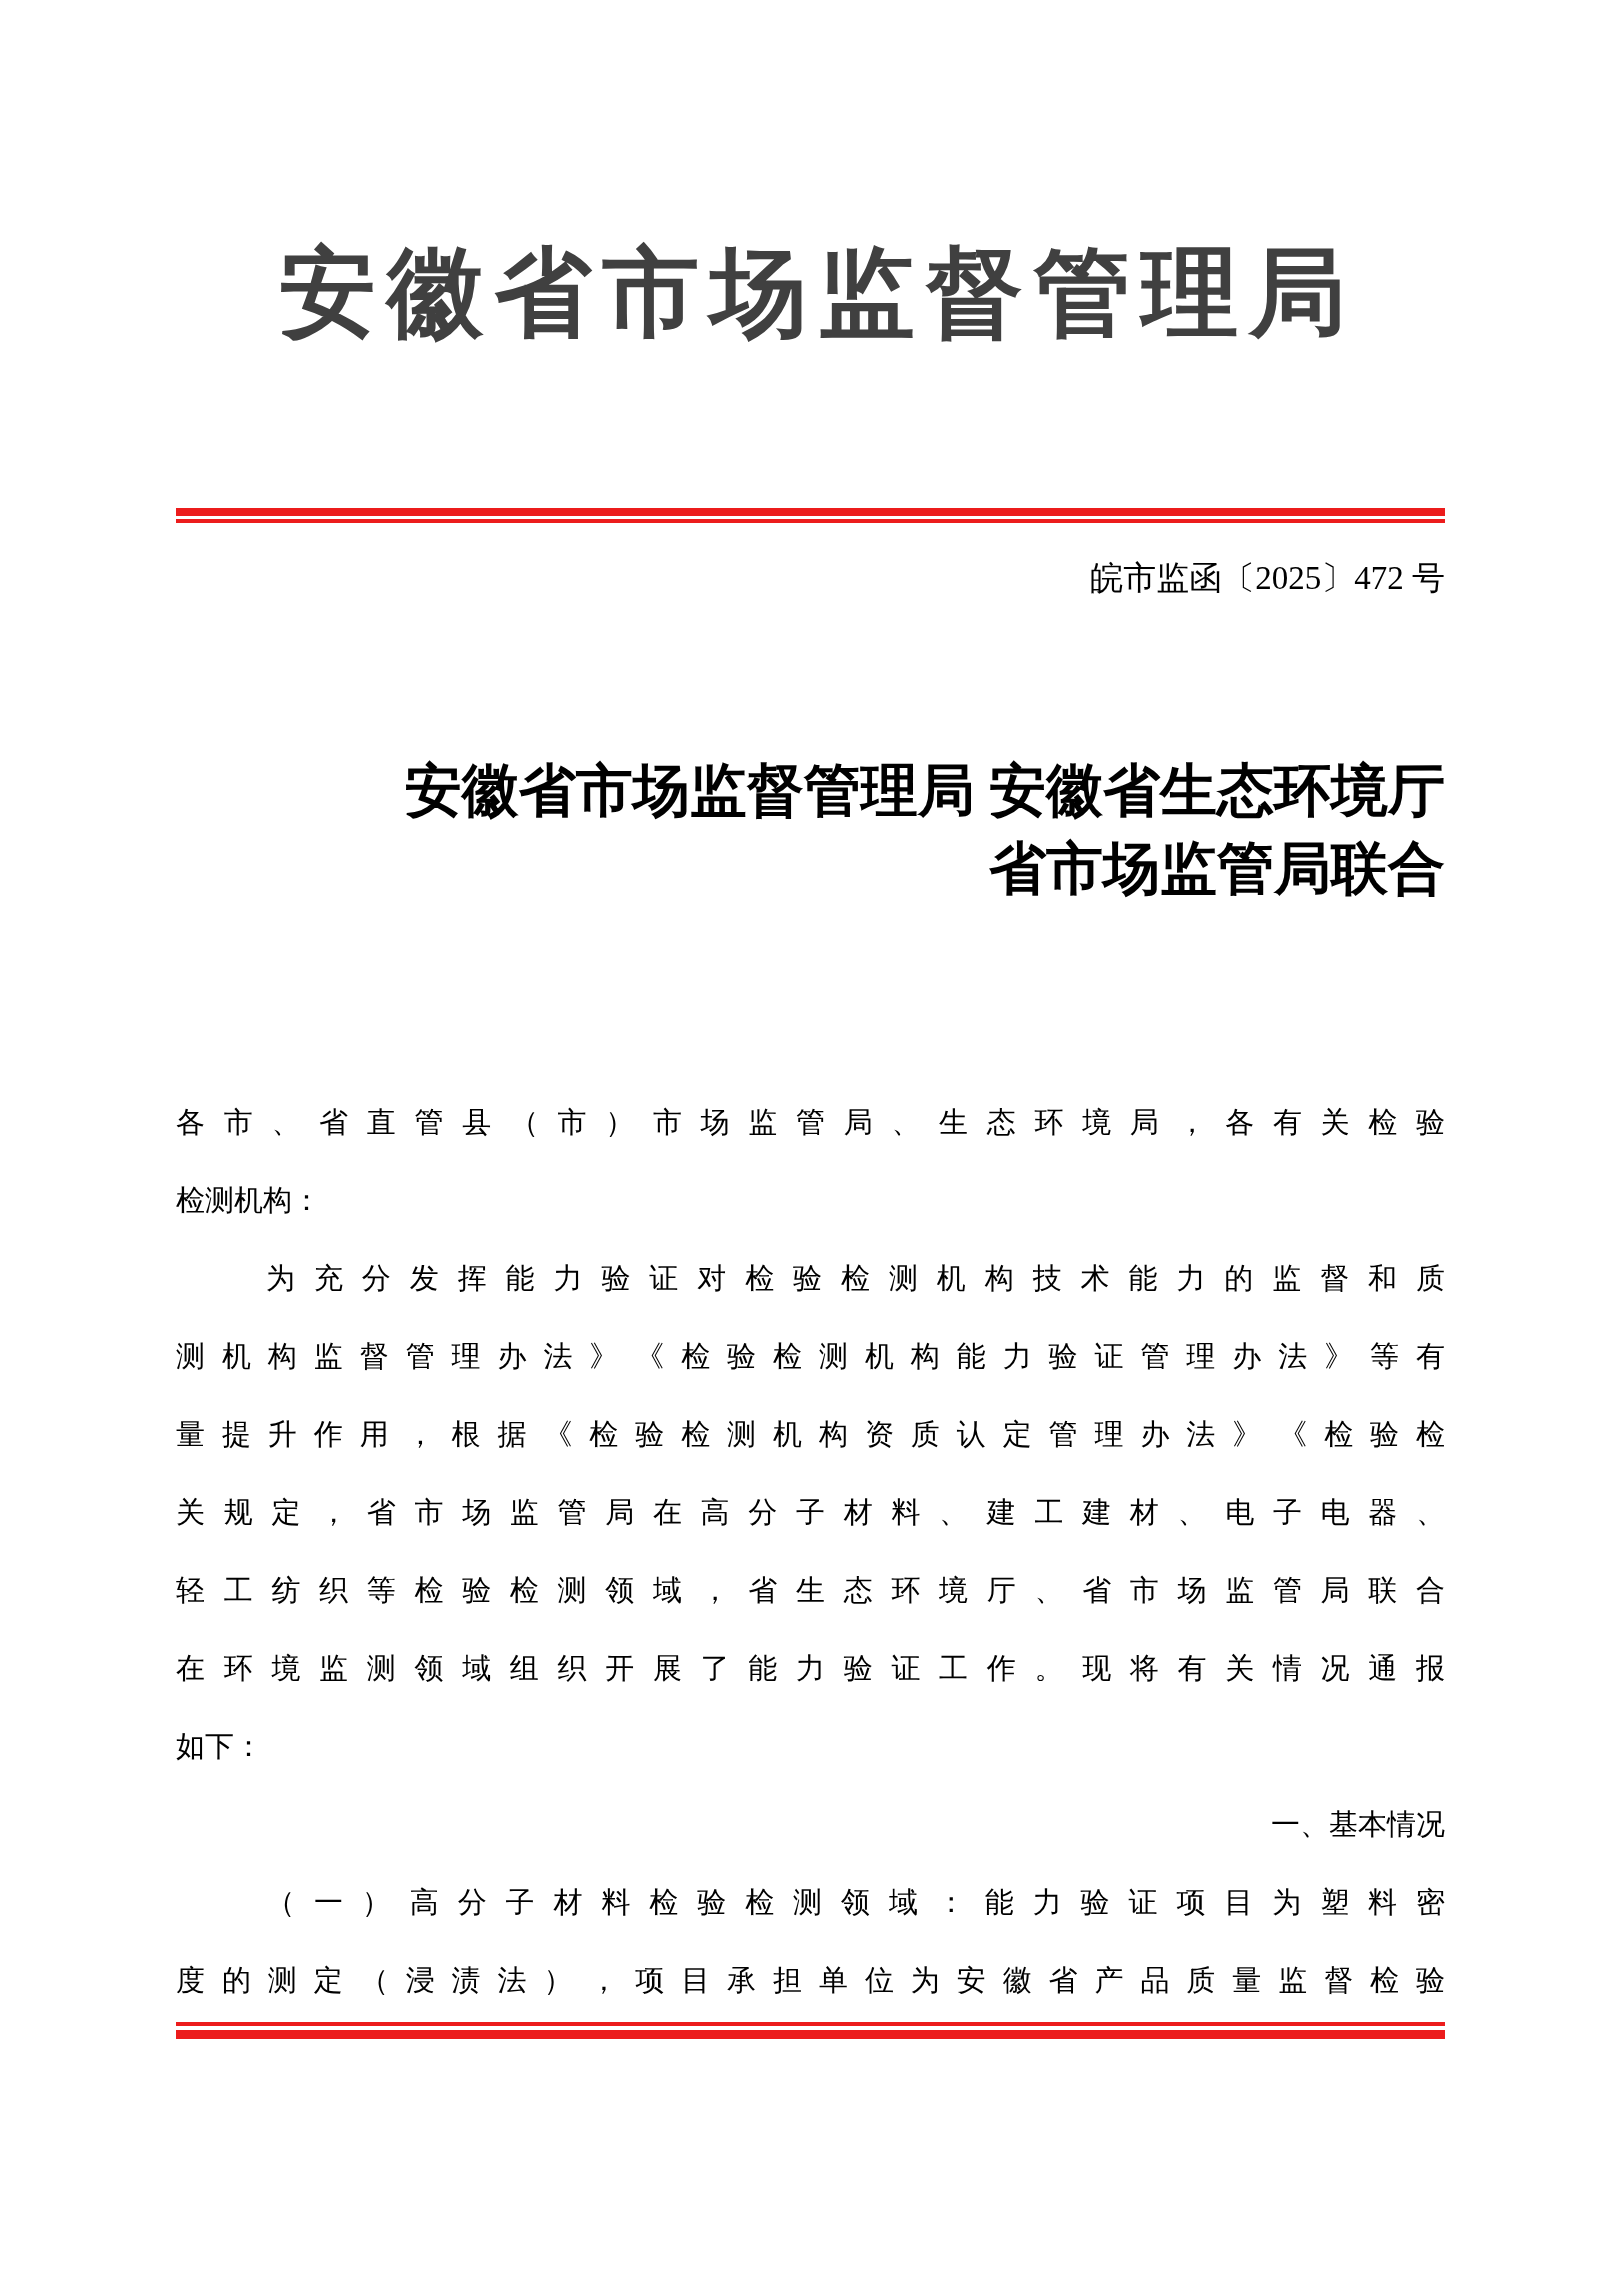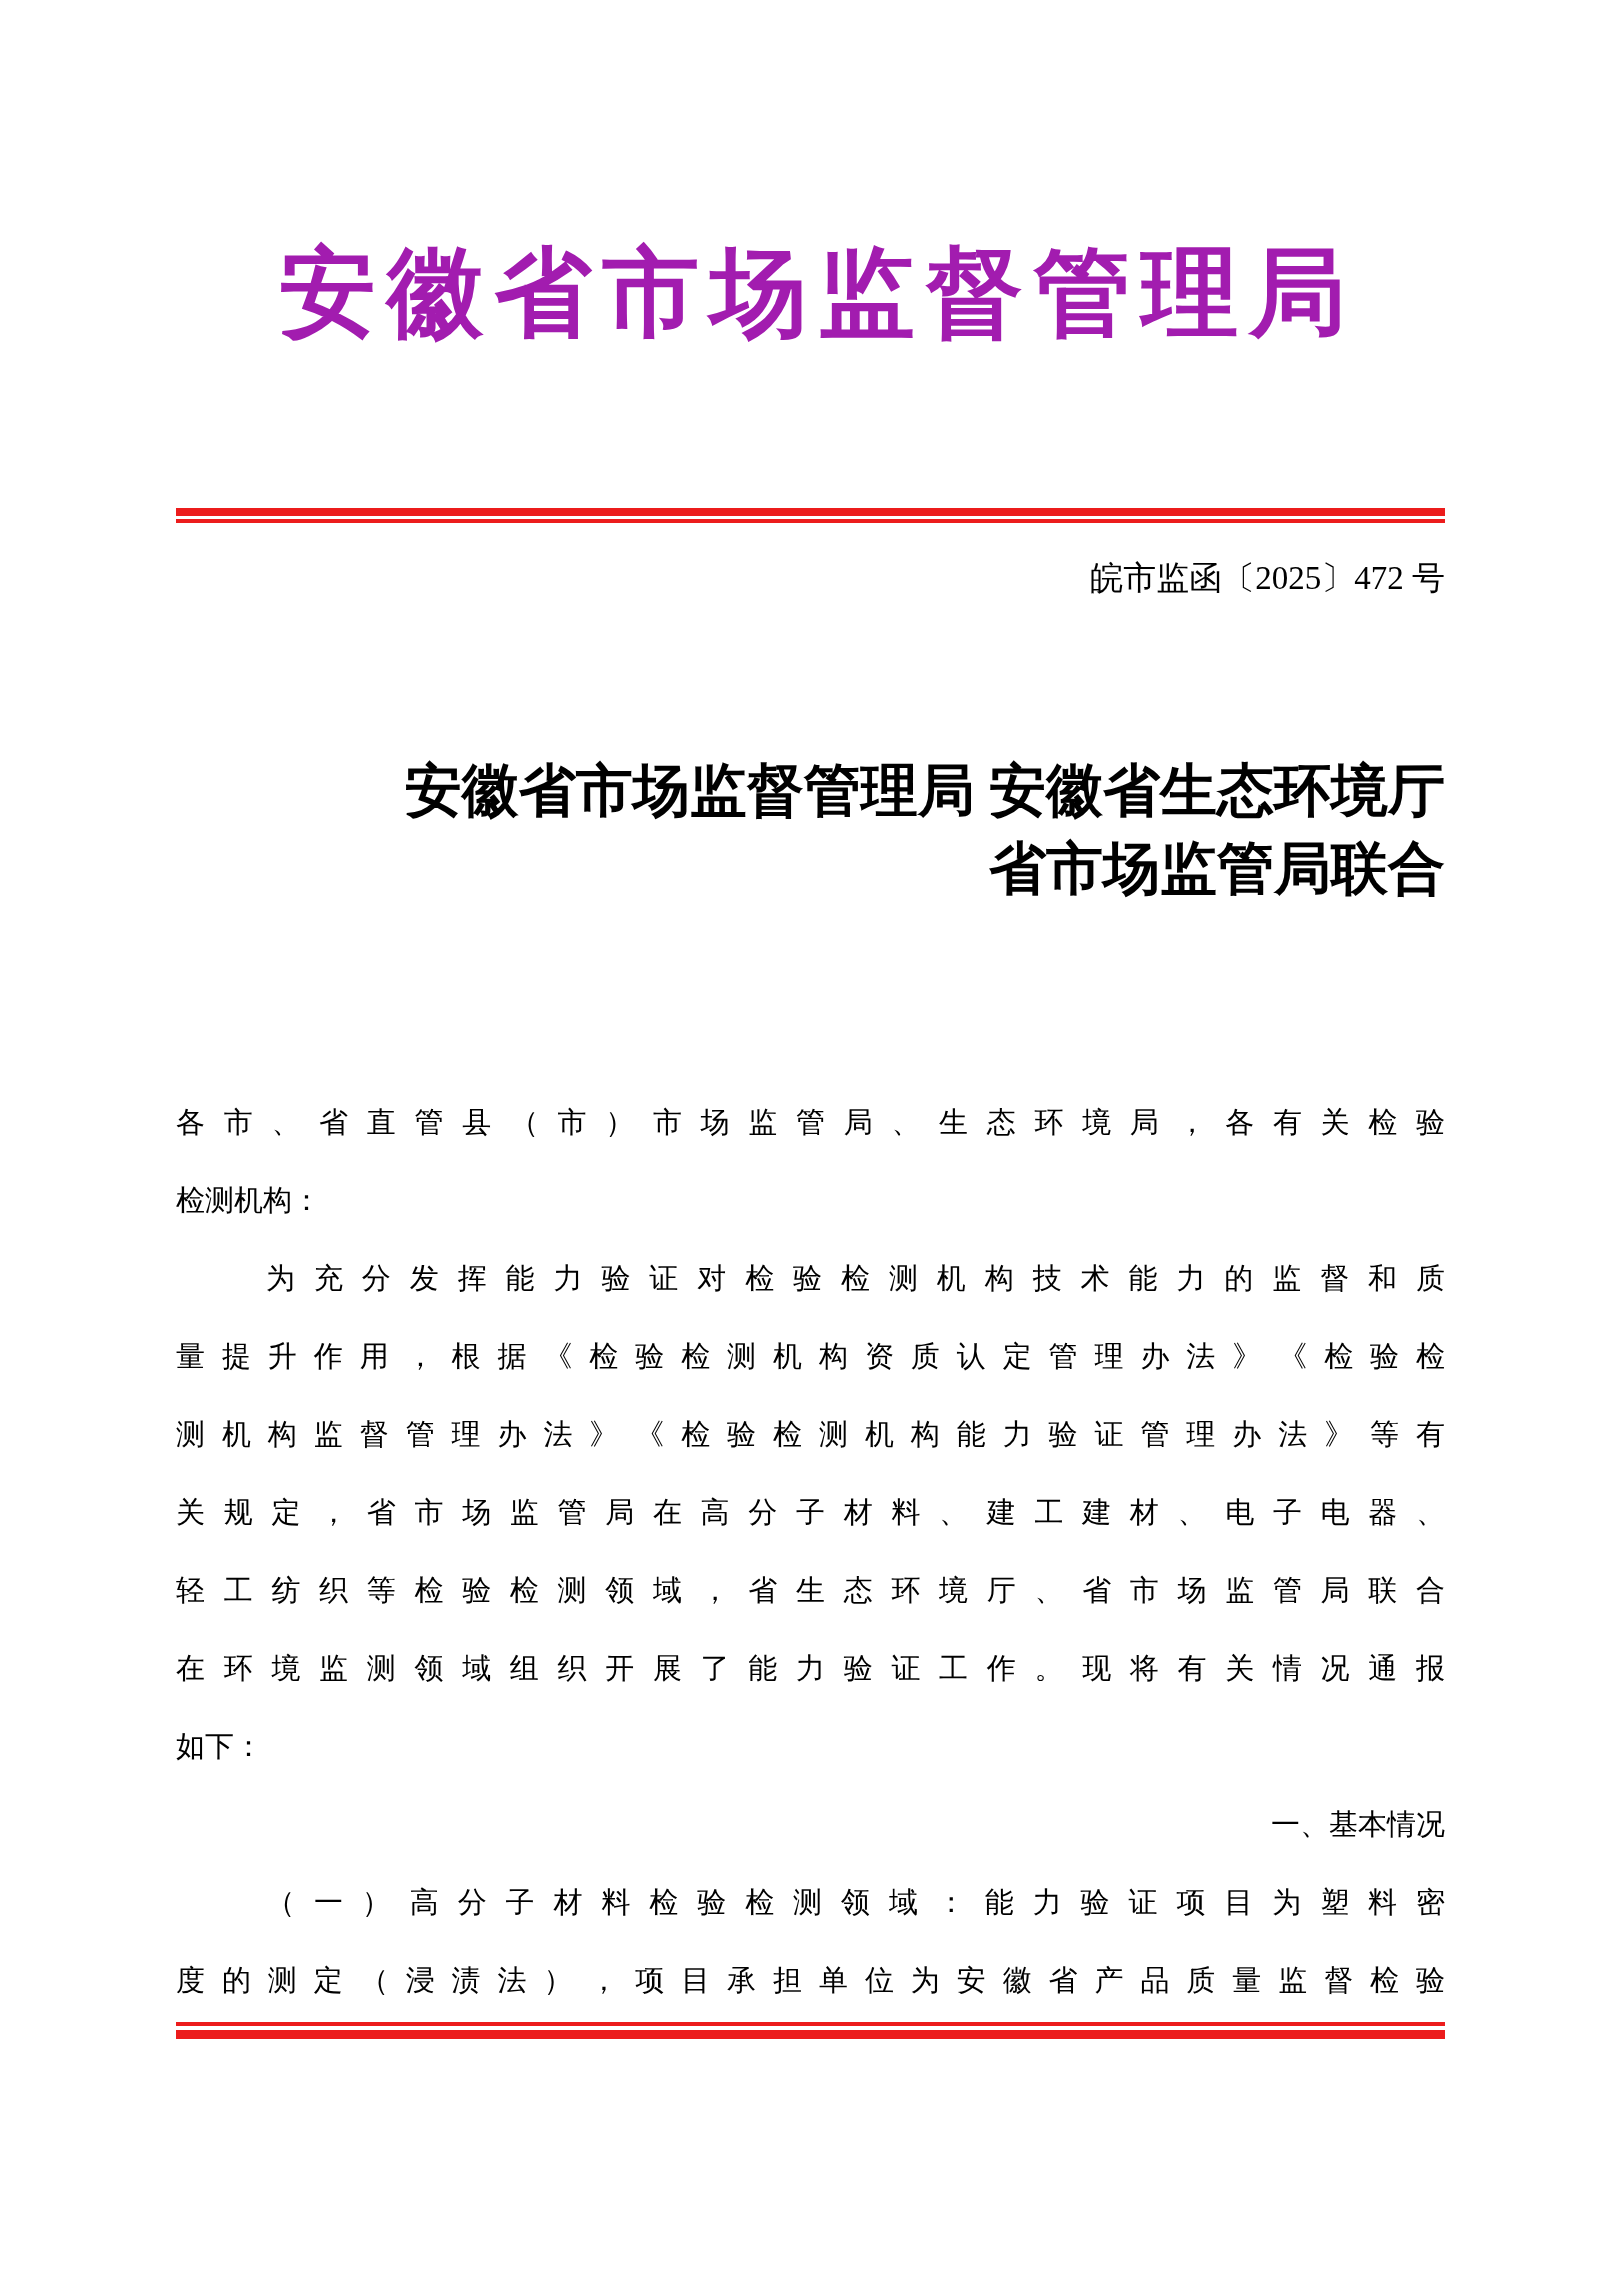--- a/index.html
+++ b/index.html
@@ -18,21 +18,21 @@
   .issuer-header {
     position: absolute;
     left: 279px;
     width: 1067px;
     top: 224px;
   }
   .issuer-line {
     font-size: 97px;
     font-weight: bold;
     line-height: 139px;
-    color: #a21caf;
+    color: #404040;
     white-space: nowrap;
     text-align: justify;
     text-align-last: justify;
     text-justify: inter-ideograph;
   }
 
   
   .rule { position: absolute; left: 176px; width: 1269px; background: #ec1c1c; }
   .rule-top-thick    { top: 508px;  height: 7.7px; }
   .rule-top-thin     { top: 519px; height: 3.6px;  }
@@ -107,22 +107,22 @@
 
   <div class="doc-title">
     <div class="title-line">安徽省市场监督管理局 安徽省生态环境厅</div>
     <div class="title-line">省市场监管局联合</div>
   </div>
 
   <div class="doc-body">
       <div class="body-line fill">各市、省直管县（市）市场监管局、生态环境局，各有关检验</div>
       <div class="body-line">检测机构：</div>
       <div class="body-line fill indent">为充分发挥能力验证对检验检测机构技术能力的监督和质</div>
+      <div class="body-line fill">测机构监督管理办法》《检验检测机构能力验证管理办法》等有</div>
       <div class="body-line fill">量提升作用，根据《检验检测机构资质认定管理办法》《检验检</div>
-      <div class="body-line fill">测机构监督管理办法》《检验检测机构能力验证管理办法》等有</div>
       <div class="body-line fill">关规定，省市场监管局在高分子材料、建工建材、电子电器、</div>
       <div class="body-line fill">轻工纺织等检验检测领域，省生态环境厅、省市场监管局联合</div>
       <div class="body-line fill">在环境监测领域组织开展了能力验证工作。现将有关情况通报</div>
       <div class="body-line">如下：</div>
       <div class="body-line indent heading">一、基本情况</div>
       <div class="body-line fill indent">（一）高分子材料检验检测领域：能力验证项目为塑料密</div>
       <div class="body-line fill">度的测定（浸渍法），项目承担单位为安徽省产品质量监督检验</div>
     </div>
 
   <div class="rule rule-bottom-thin"></div>

